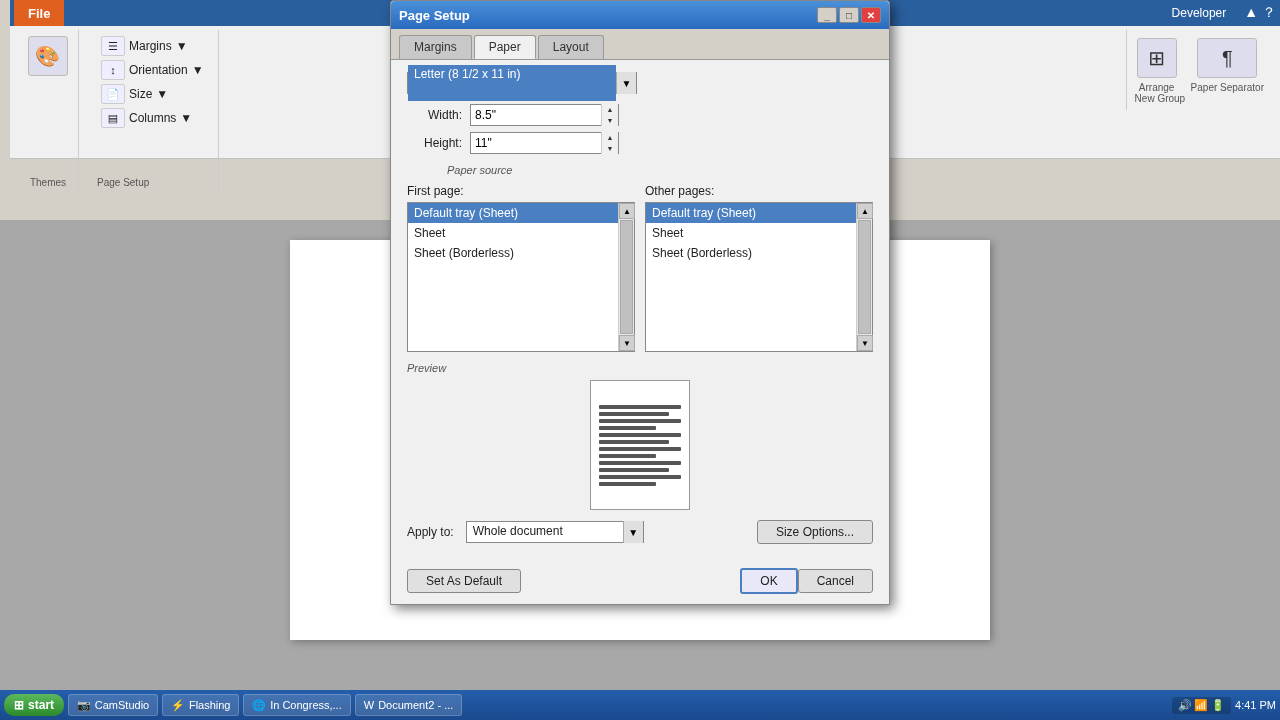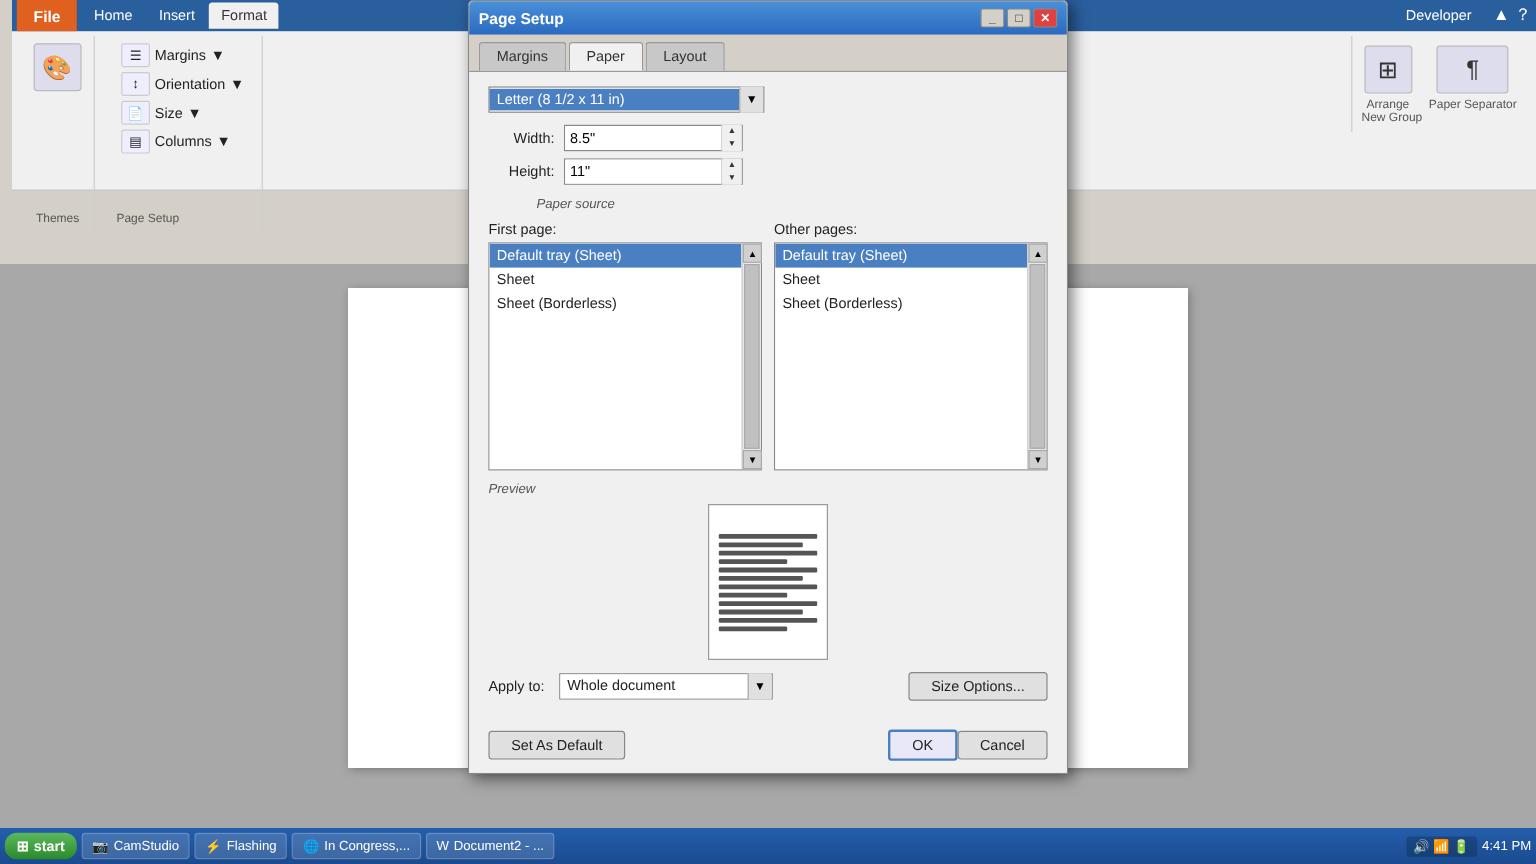--- a/index.html
+++ b/index.html
@@ -338,21 +338,21 @@
       width: 230px;
     }
     .select-field {
       flex: 1;
       border: none;
       outline: none;
       padding: 2px 6px;
       font-size: 12px;
       background: #4a7fc1;
       color: white;
-      height: 18px;
+      height: 36px;
     }
     .select-arrow {
       width: 20px;
       height: 22px;
       background: #e0e0e0;
       border-left: 1px solid #aaa;
       display: flex;
       align-items: center;
       justify-content: center;
       cursor: pointer;
@@ -464,21 +464,21 @@
       align-items: center;
       justify-content: space-between;
       padding: 6px 16px 10px;
       background: #f0f0f0;
     }
 
     
     .list-with-scroll {
       display: flex;
       border: 1px solid #888;
-      height: 190px;
+      height: 150px;
     }
     .list-content {
       flex: 1;
       background: white;
       overflow: hidden;
     }
     .list-scroll {
       width: 16px;
       background: #e8e8e8;
       border-left: 1px solid #ccc;
@@ -502,25 +502,20 @@
       border: 1px solid #aaa;
       margin: 1px;
     }
   </style>
 </head>
 <body>
 
 <div class="ribbon">
   <div class="ribbon-top">
     <div class="file-tab">File</div>
-    <div class="ribbon-tabs">
-      <div class="ribbon-tab">Home</div>
-      <div class="ribbon-tab">Insert</div>
-      <div class="ribbon-tab active">Format</div>
-    </div>
     <div style="margin-left:auto; display:flex; align-items:center; gap:8px;">
       <div class="ribbon-tab">Developer</div>
       <div style="color:white; font-size:14px;">▲ ？</div>
     </div>
   </div>
   <div class="ribbon-body">
 
     <div class="ribbon-group">
       <div class="ribbon-icon-large">🎨</div>
       <div class="ribbon-group-label">Themes</div>

